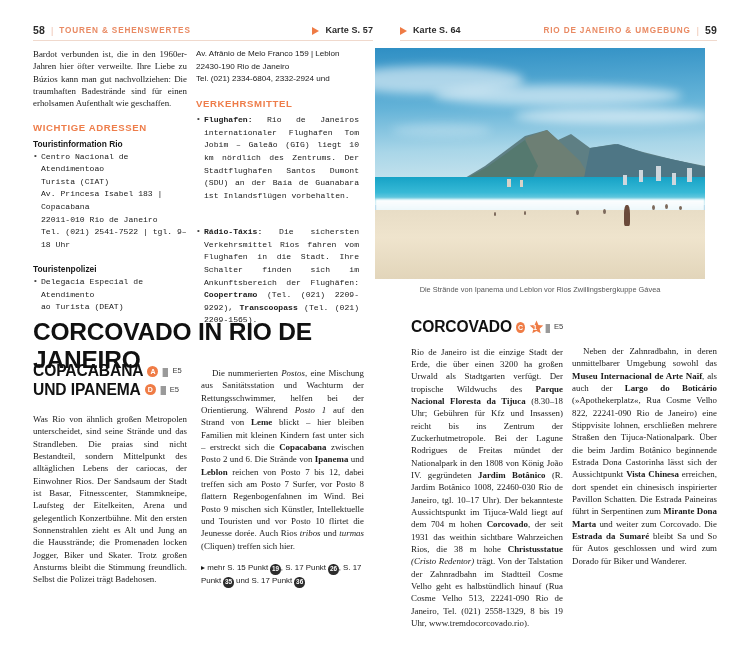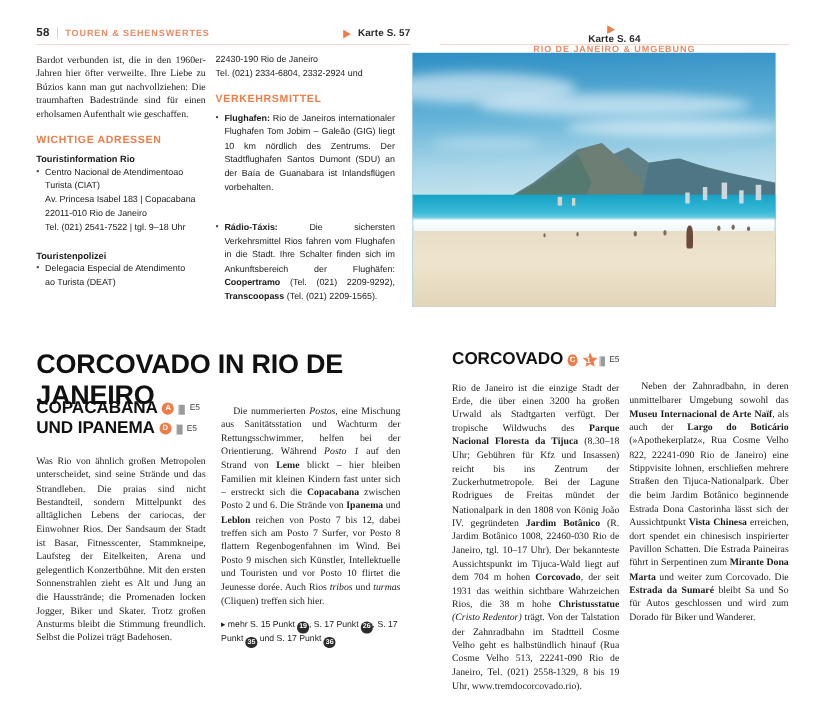--- a/index.html
+++ b/index.html
@@ -5,21 +5,21 @@
   html,body{margin:0;padding:0;}
   body{
     width:750px;height:660px;background:#ffffff;
     font-family:"Liberation Serif",serif;color:#1a1a1a;overflow:hidden;
   }
   .page{position:relative;width:686px;height:660px;padding-left:36px;}
 
   
   .runhead{position:absolute;top:22px;height:16px;display:flex;align-items:center;}
   .runhead.left{left:33px;width:340px;}
-  .runhead.right{left:400px;width:317px;flex-direction:column;}
+  .runhead.right{left:400px;width:317px;}
   .folio{
     font-family:"Liberation Sans",sans-serif;font-weight:bold;font-size:10.5px;
     color:#2b2b2b;letter-spacing:.2px;
   }
   .rh-sep{color:#e8ad93;margin:0 6px;font-size:11px;}
   .rh-title{
     font-family:"Liberation Sans",sans-serif;font-size:8.2px;font-weight:bold;
     color:#e98a63;letter-spacing:.85px;
   }
   .rh-spacer{flex:1;}
@@ -46,21 +46,21 @@
   #col-b{left:196px;top:48px;width:163px;}
 
   
   .sansblock{font-family:"Liberation Sans",sans-serif;font-size:8.1px;line-height:12.6px;text-align:left;}
   .sec-head{
     font-family:"Liberation Sans",sans-serif;font-weight:bold;font-size:9.6px;
     color:#ee7d4a;letter-spacing:.6px;margin:0 0 4px 0;
   }
   .sub-head{font-family:"Liberation Sans",sans-serif;font-weight:bold;font-size:8.4px;color:#1a1a1a;margin:0;}
   ul.bl{list-style:none;margin:0;padding:0;}
-  ul.bl li{position:relative;padding-left:8px;margin:0;}
+  ul.bl li{position:relative;padding-left:8px;margin:0;font-family:Liberation Mono, monospace;}
   ul.bl li::before{content:"•";position:absolute;left:0;top:-1px;color:#444;font-size:8px;}
   .sp12{height:12px;}
 
   
   .photo{
     position:absolute;left:375px;top:48px;width:330px;height:231px;overflow:hidden;
     background:#56a6cf;
   }
   .ph-sky{position:absolute;left:0;top:0;width:100%;height:58%;
     background:linear-gradient(178deg,#2f8fc4 0%,#64b3d8 42%,#a9d6e8 72%,#cfe7ef 100%);}
@@ -189,20 +189,21 @@
       </ul>
     </div>
   </div>
 
   <style>
     #col-a ul.bl li[data-name="list-item-cont"]::before{content:"";}
   </style>
 
   <div class="col" id="col-b" data-name="column-b">
     <div class="sansblock" data-name="address-continuation">
+      <div data-name="address-line">Av. Afrânio de Melo Franco 159 | Leblon</div>
       <div data-name="address-line">22430-190 Rio de Janeiro</div>
       <div data-name="address-line">Tel. (021) 2334-6804, 2332-2924 und</div>
     </div>
     <div class="sp12" data-name="spacer"></div>
     <div class="sec-head" data-name="verkehrsmittel-heading">VERKEHRSMITTEL</div>
     <ul class="bl sansblock" style="text-align:justify" data-name="verkehrsmittel-list">
       <li data-name="list-item-flughafen">
         <b data-name="bullet-label">Flughafen:</b><span data-name="bullet-text"> Rio de Janeiros internationaler Flughafen Tom Jobim – Galeão (GIG) liegt 10 km nördlich des Zentrums. Der Stadtflughafen Santos Dumont (SDU) an der Baía de Guanabara ist Inlandsflügen vorbehalten.</span>
       </li>
       <li style="margin-top:24px" data-name="list-item-radiotaxis">
@@ -238,20 +239,21 @@
 
     <div class="ph-person" style="left:75.5%;top:68%;width:6px;height:21px;" data-name="photo-person"></div>
     <div class="ph-dot" style="left:61%;top:70%;width:3px;height:5px;" data-name="photo-person"></div>
     <div class="ph-dot" style="left:69%;top:69.5%;width:3px;height:5px;" data-name="photo-person"></div>
     <div class="ph-dot" style="left:45%;top:70.5%;width:2.5px;height:4px;" data-name="photo-person"></div>
     <div class="ph-dot" style="left:36%;top:71%;width:2.5px;height:4px;" data-name="photo-person"></div>
     <div class="ph-dot" style="left:84%;top:68%;width:3px;height:5px;" data-name="photo-person"></div>
     <div class="ph-dot" style="left:88%;top:67.5%;width:3px;height:5px;" data-name="photo-person"></div>
     <div class="ph-dot" style="left:92%;top:68.5%;width:3px;height:4px;" data-name="photo-person"></div>
   </div>
+  <div class="caption" data-name="photo-caption">Die Strände von Ipanema und Leblon vor Rios Zwillingsbergkuppe Gávea</div>
 
   <div class="bigtitle" data-name="page-title">CORCOVADO IN RIO DE JANEIRO</div>
 
   <div id="art-left" data-name="article-copacabana-left">
     <div class="arthead" data-name="copacabana-heading">
       <div class="hl-line" data-name="heading-line-1">
         <span data-name="heading-text-1">COPACABANA</span>
         <span class="circ" data-name="badge-a-icon">A</span>
         <span class="mapico" data-name="map-icon"></span>
         <span class="e5" data-name="map-grid-label">E5</span>

